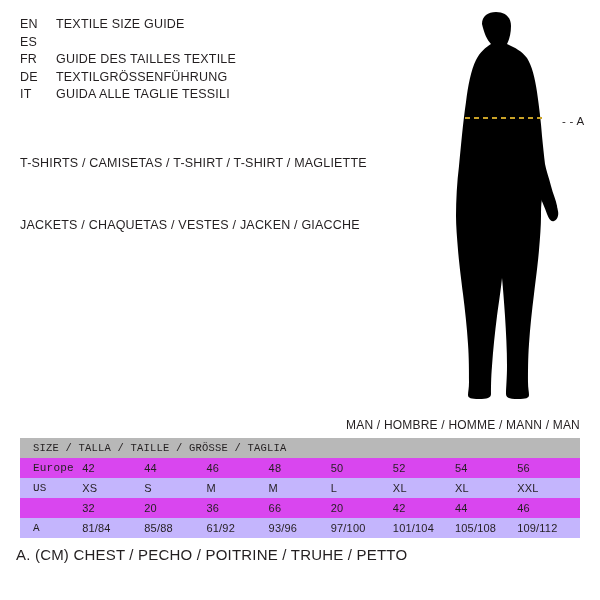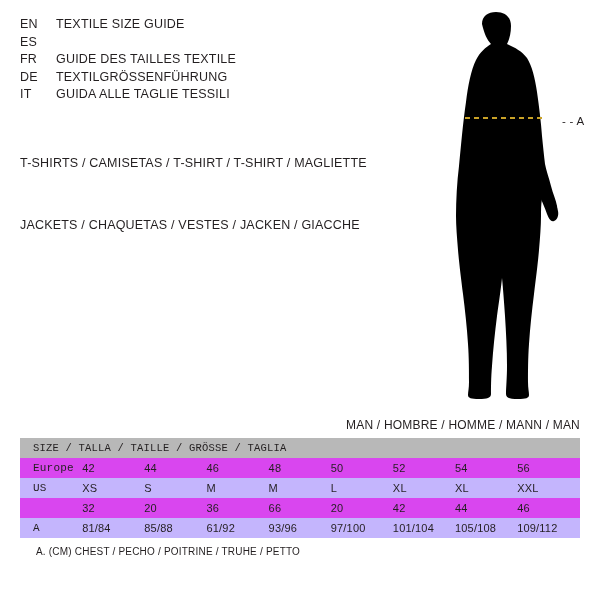--- a/index.html
+++ b/index.html
@@ -120,23 +120,23 @@
     padding: 4px 0;
   }
   tr.grey-row td {
     background: #d946ef;
   }
   tr.white-row td {
     background: #c4b5fd;
   }
   .footnote {
     position: absolute;
-    left: 36px;
+    left: 16px;
     top: 546px;
-    font-size: 10px;
+    font-size: 15px;
     letter-spacing: 0.2px;
     text-transform: uppercase;
   }
 </style>
 </head>
 <body>
 
 <div class="page">
 
   <div class="lang-block">

